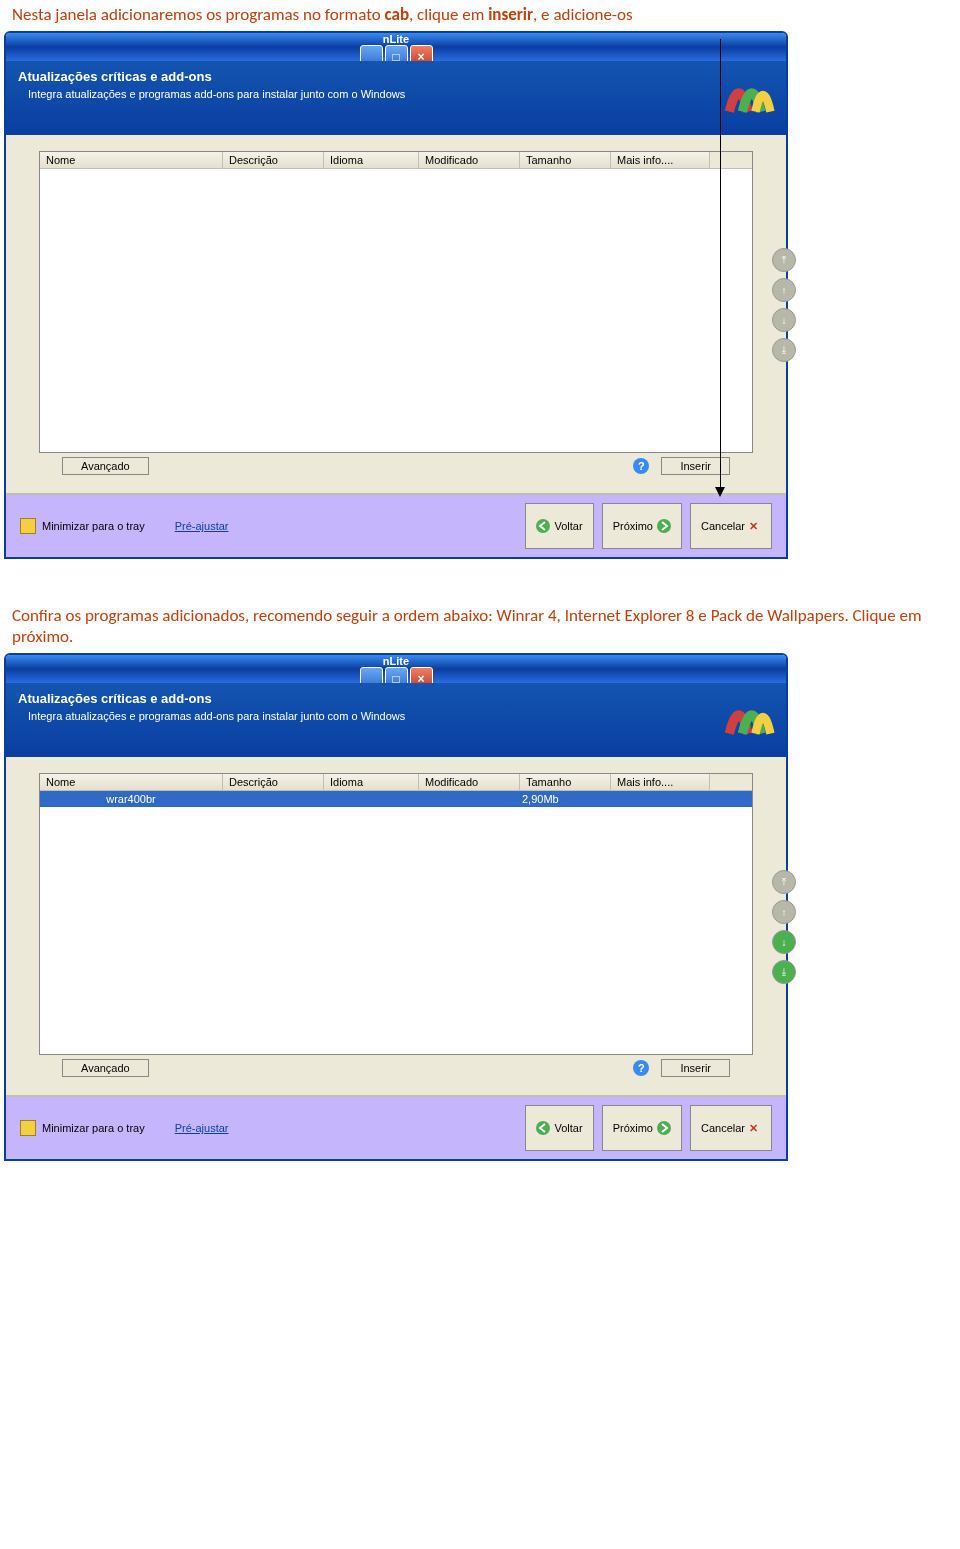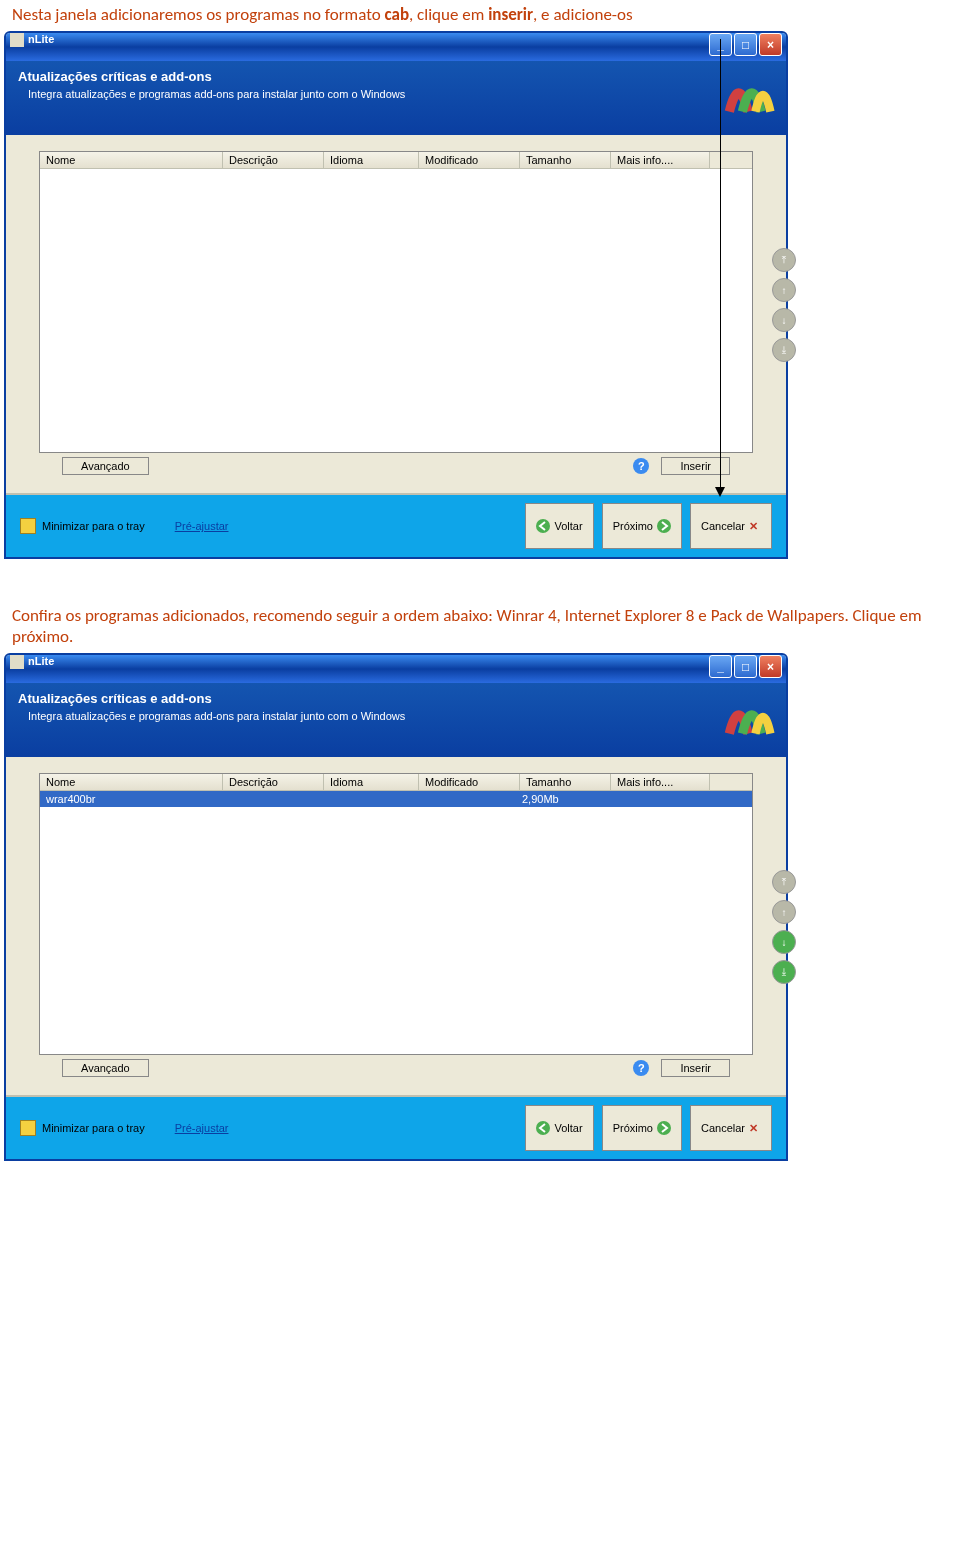--- a/index.html
+++ b/index.html
@@ -21,23 +21,25 @@
     margin-left: 4px;
     border: 2px solid #0a3ea1;
     border-radius: 6px 6px 0 0;
     background: #ece9d8;
     position: relative;
   }
   .titlebar {
     height: 28px;
     background: linear-gradient(to bottom, #3a8bf0 0%, #0a3ea1 50%, #2a6be0 100%);
     display: flex;
+    align-items: center;
     padding: 0 4px;
     border-radius: 4px 4px 0 0;
     position: relative;
+    flex-direction: column;
   }
   .title-icon {
     width: 14px;
     height: 14px;
     background: #e0dcc8;
     margin-right: 4px;
   }
   .title-text {
     color: #fff;
     font-weight: bold;
@@ -106,21 +108,21 @@
   .col.mod { width: 88px; }
   .col.tam { width: 78px; }
   .col.mais { width: 86px; }
   .row {
     display: flex;
     font-size: 11px;
     padding: 1px 0;
   }
   .row.sel { background: #3169c6; color: #fff; }
   .cell { padding: 1px 6px; overflow: hidden; white-space: nowrap; }
-  .cell.nome { width: 170px; }
+  .cell.nome { width: 170px; text-align: center; }
   .cell.desc { width: 88px; }
   .cell.idioma { width: 82px; }
   .cell.mod { width: 88px; }
   .cell.tam { width: 78px; }
   .cell.mais { width: 86px; }
   .side-buttons {
     position: absolute;
     right: -44px;
     top: 96px;
     display: flex;
@@ -157,21 +159,21 @@
   }
   .help-right { display:flex; align-items:center; gap:12px; }
   .help-icon {
     width:16px; height:16px; border-radius:50%;
     background:#3a8bf0; color:#fff; display:flex;
     align-items:center; justify-content:center;
     font-weight:bold; font-size:11px;
   }
   .bottom-bar {
     border-top: 2px solid #c0c0b0;
-    background: #0ea5e9;
+    background: #c4b5fd;
     padding: 8px 14px;
     display: flex;
     align-items: center;
     justify-content: space-between;
   }
   .bottom-left { display:flex; align-items:center; gap:6px; font-size:11px; }
   .tray-icon {
     width:14px; height:14px; background:#f4d040;
     border:1px solid #a08020;
   }

